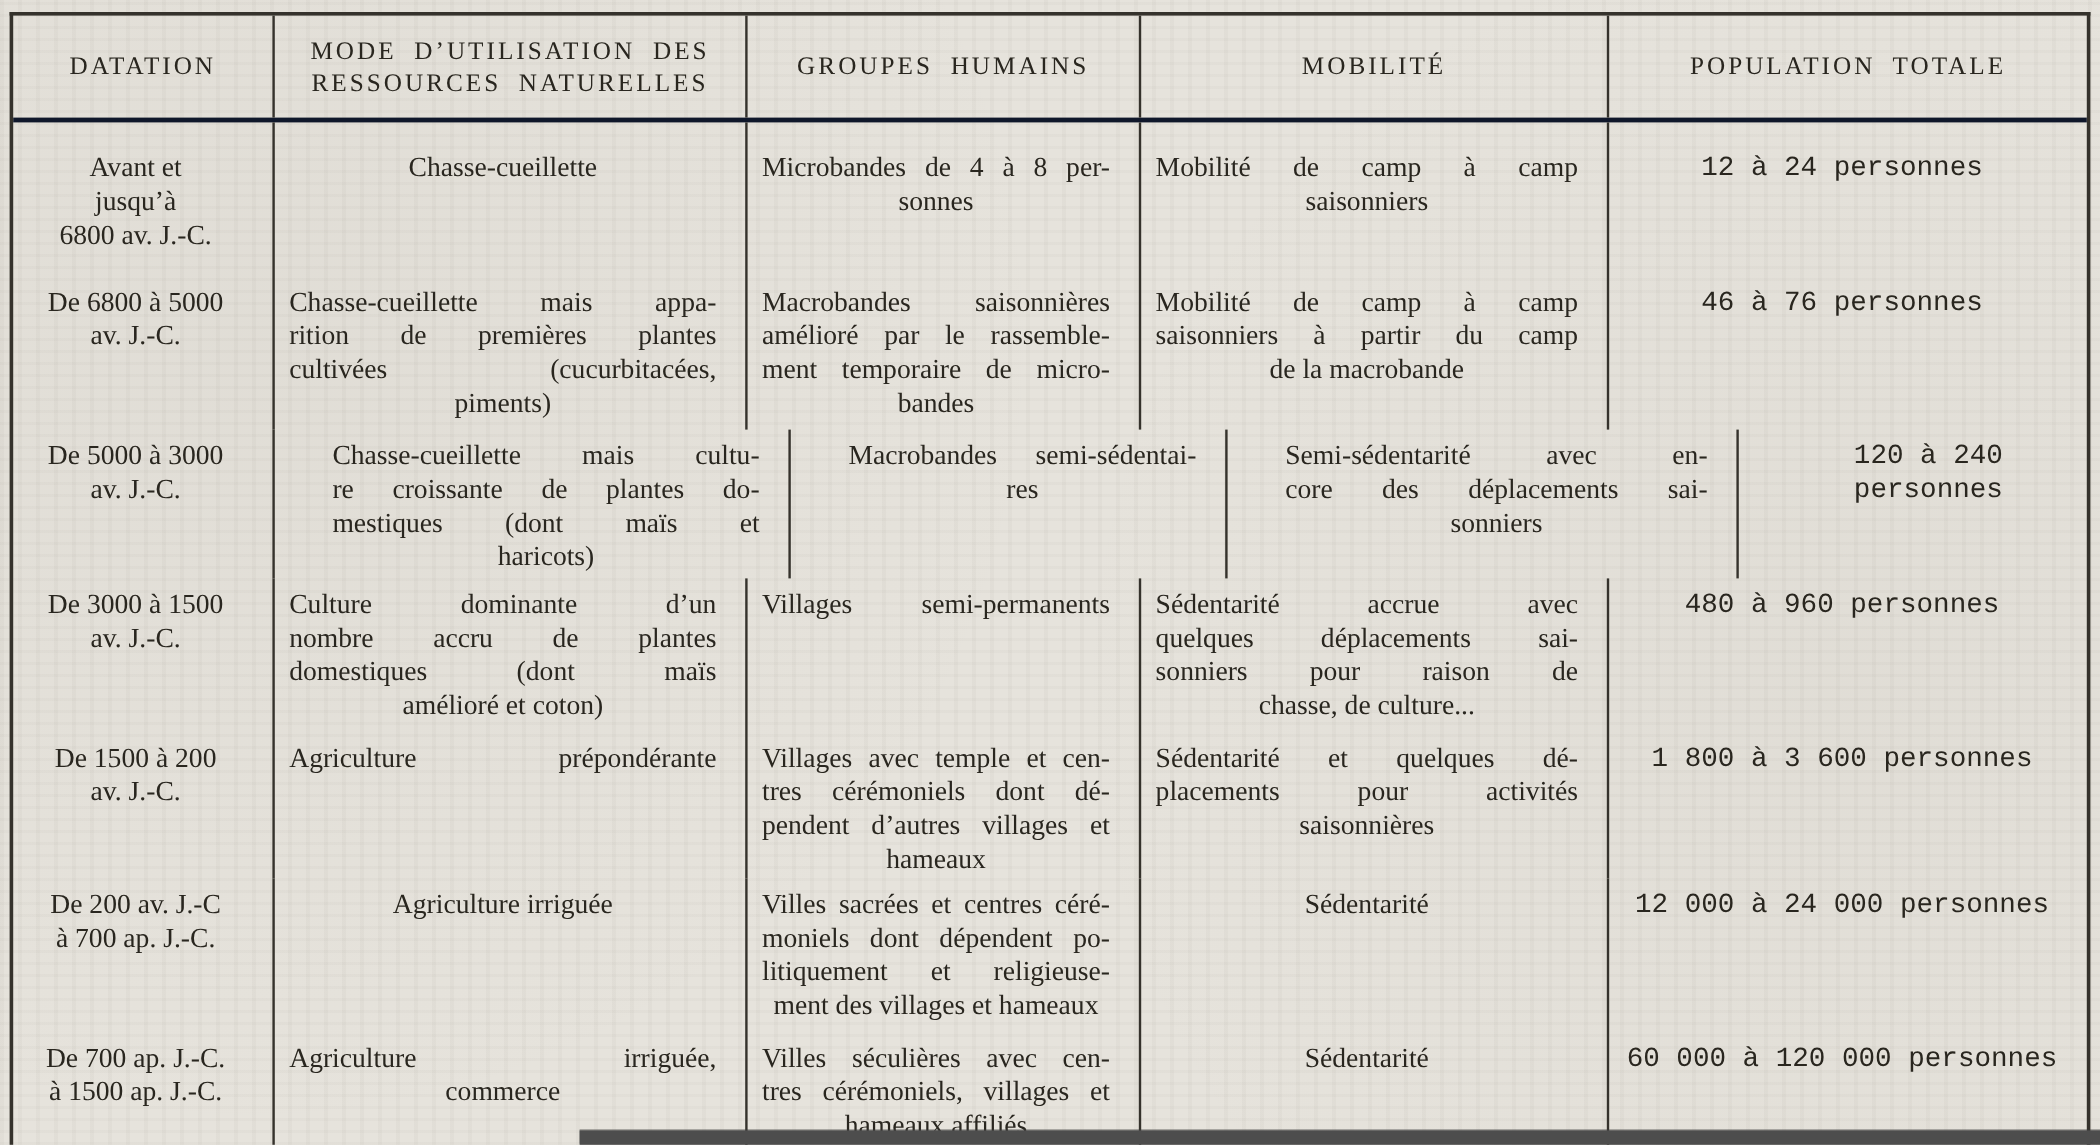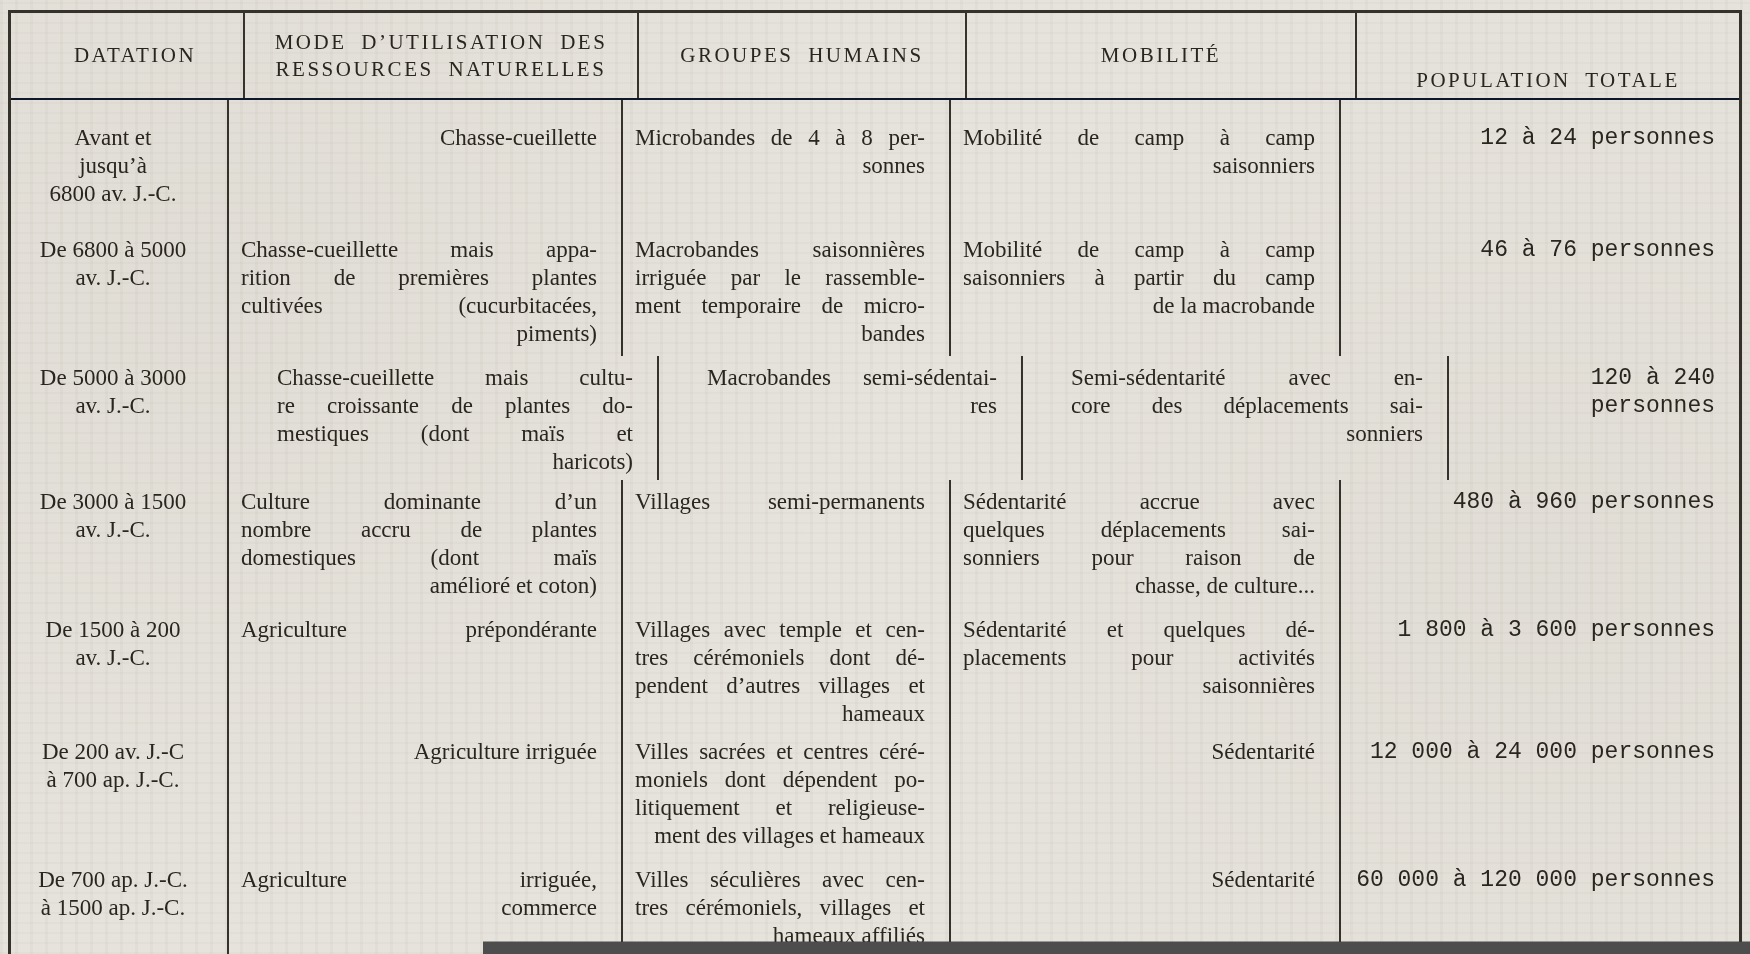--- a/index.html
+++ b/index.html
@@ -26,52 +26,51 @@
     left: 8px; top: 10px; right: 8px; bottom: 0;
     border: 3px solid #35322c;
     border-bottom: none;
     display: flex;
     flex-direction: column;
   }
   .hrow {
     display: grid;
     grid-template-columns: 218px 394px 328px 390px auto;
     min-height: 85px;
-    border-bottom: 2px solid #0f172a;
-    padding-left: 16px;
+    border-bottom: 4px solid #0f172a;
   }
   .hcell {
     border-right: 2px solid #35322c;
     display: flex;
     flex-direction: column;
     justify-content: center;
     align-items: center;
     text-align: center;
     font-size: 21px;
     letter-spacing: 2.5px;
     word-spacing: 7px;
     padding: 4px 8px;
   }
-  .hcell:last-child { border-right: none; justify-content: flex-end; }
+  .hcell:last-child { border-right: none; }
   .hline { line-height: 27px; white-space: nowrap; }
   .brows { flex: 1; display: flex; flex-direction: column; }
   .row {
     display: grid;
     grid-template-columns: 218px 394px 328px 390px auto;
   }
   .row:last-child { flex: 1; }
   .cell {
     border-right: 2px solid #35322c;
     padding: 8px 24px 0 12px;
   }
   .cell:last-child { border-right: none; }
   .row.first .cell { padding-top: 24px; }
   .line { font-size: 23px; line-height: 28px; }
   .line.center { text-align: center; }
-  .line.left   { text-align: right; }
+  .line.left   { text-align: center; }
   .line.just   { text-align: justify; text-align-last: justify; text-justify: inter-word; }
   .cell.col-population { padding-left: 14px; font-family: Liberation Mono, monospace; }
   .scan-band {
     position: absolute;
     left: 483px; right: 0; bottom: 0;
     height: 12px;
     background: #4d4d4d;
     box-shadow: 0 -1px 0 rgba(60,60,60,0.45);
     z-index: 5;
   }
@@ -128,21 +127,21 @@
           <div class="line center">av. J.-C.</div>
         </div>
         <div class="cell col-mode">
           <div class="line just">Chasse-cueillette mais appa-</div>
           <div class="line just">rition de premières plantes</div>
           <div class="line just">cultivées (cucurbitacées,</div>
           <div class="line left">piments)</div>
         </div>
         <div class="cell col-groupes">
           <div class="line just">Macrobandes saisonnières</div>
-          <div class="line just">irriguée par le rassemble-</div>
+          <div class="line just">amélioré par le rassemble-</div>
           <div class="line just">ment temporaire de micro-</div>
           <div class="line left">bandes</div>
         </div>
         <div class="cell col-mobilite">
           <div class="line just">Mobilité de camp à camp</div>
           <div class="line just">saisonniers à partir du camp</div>
           <div class="line left">de la macrobande</div>
         </div>
         <div class="cell col-population">
           <div class="line left">46 à 76 personnes</div>

